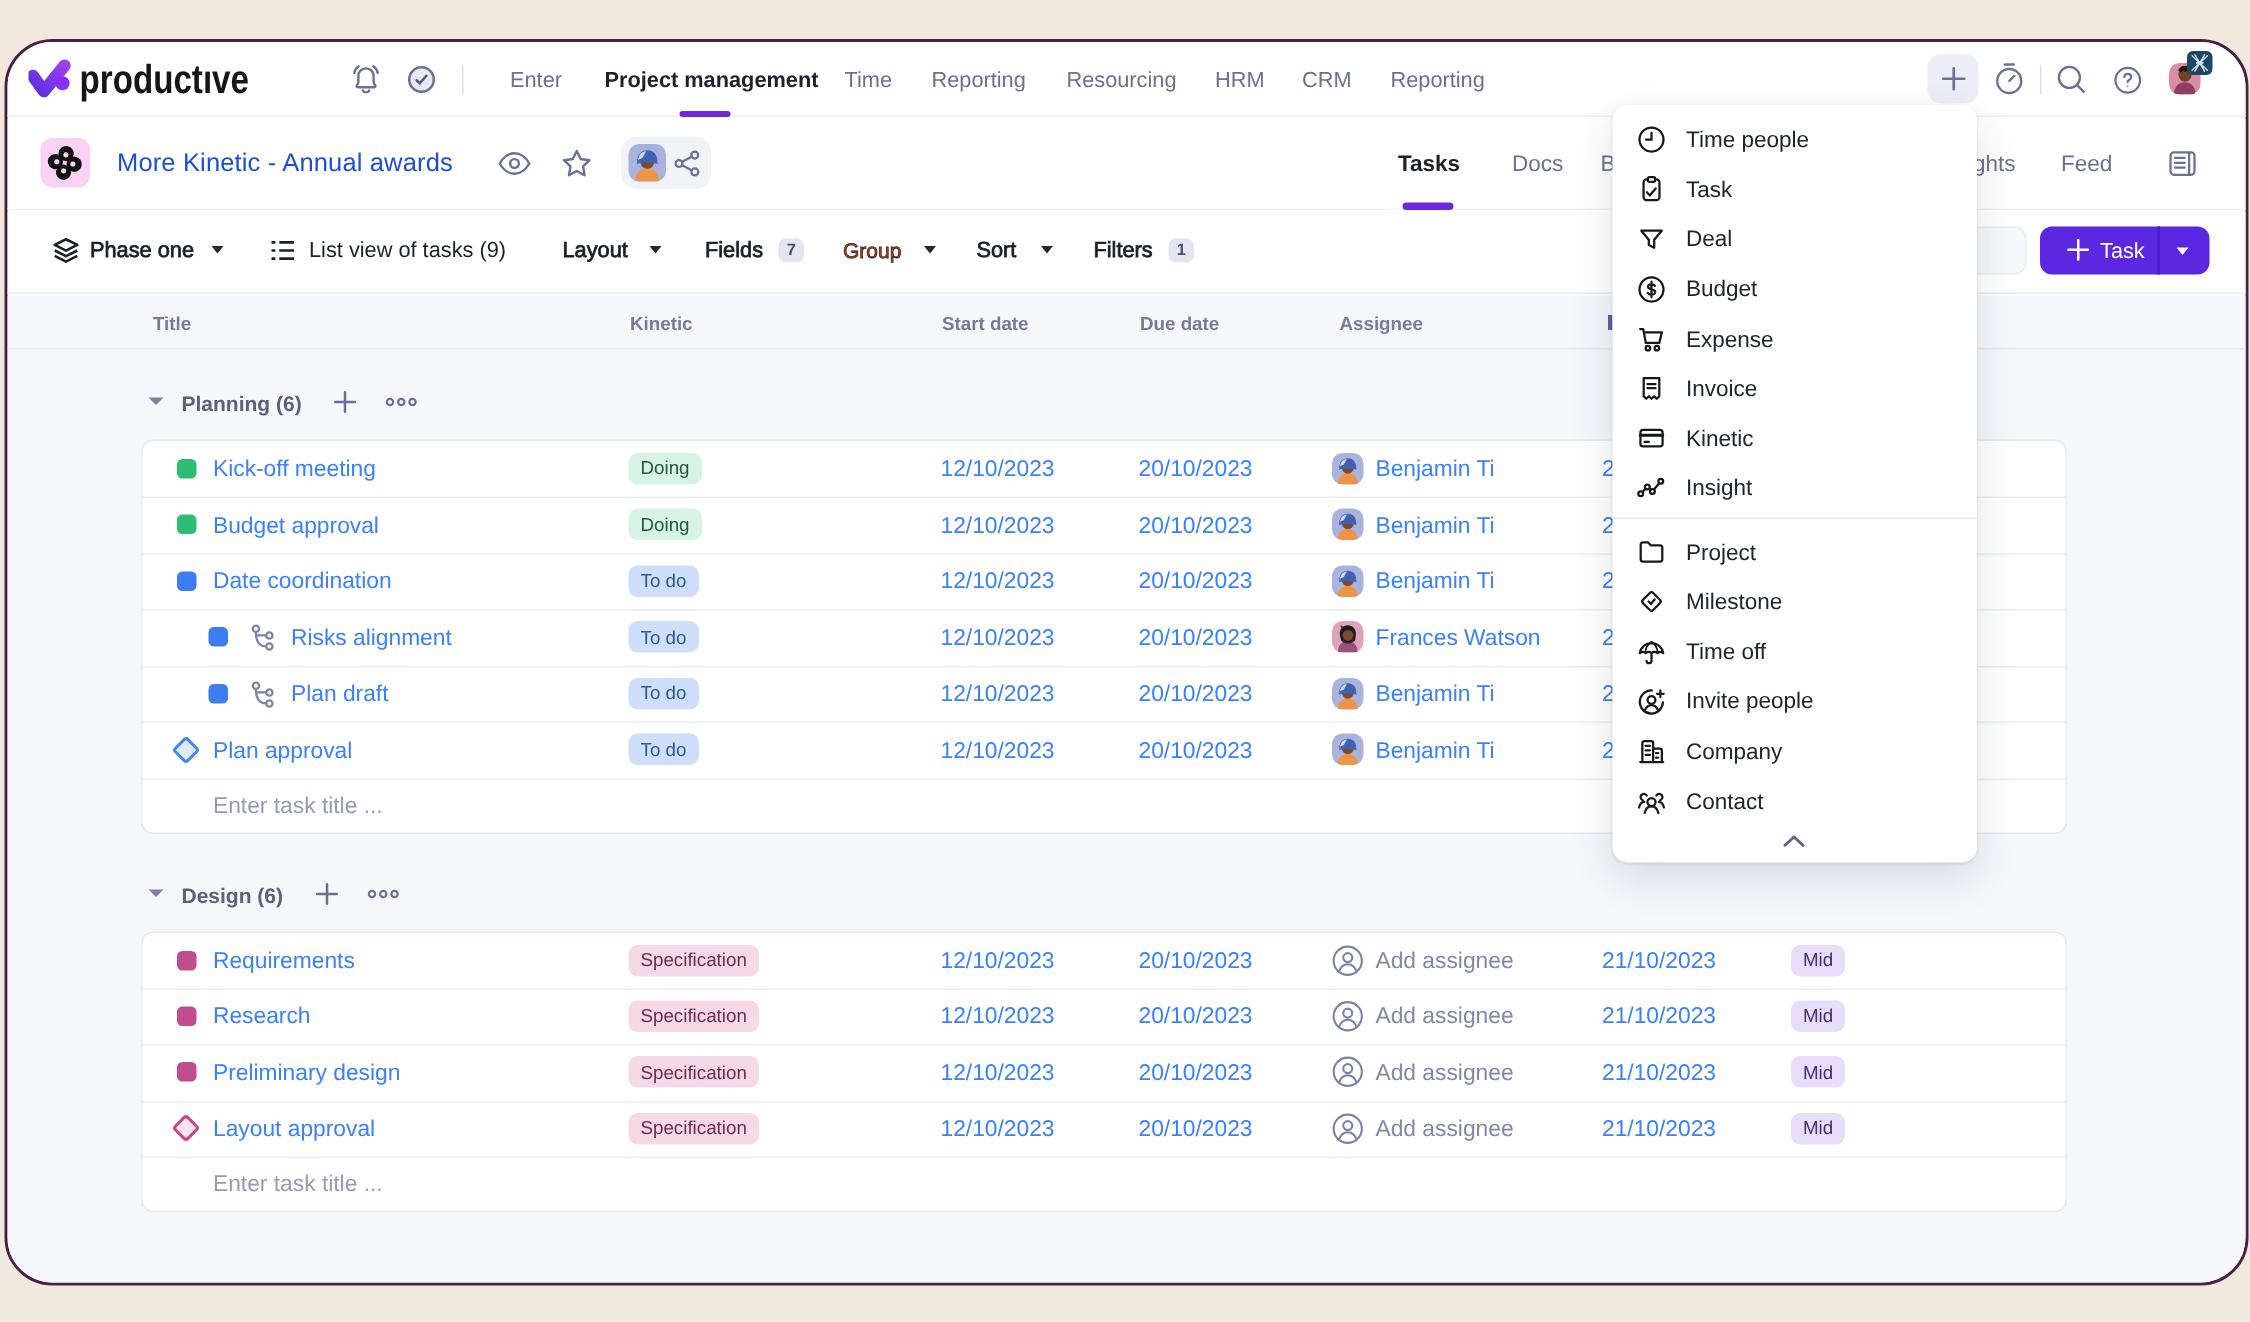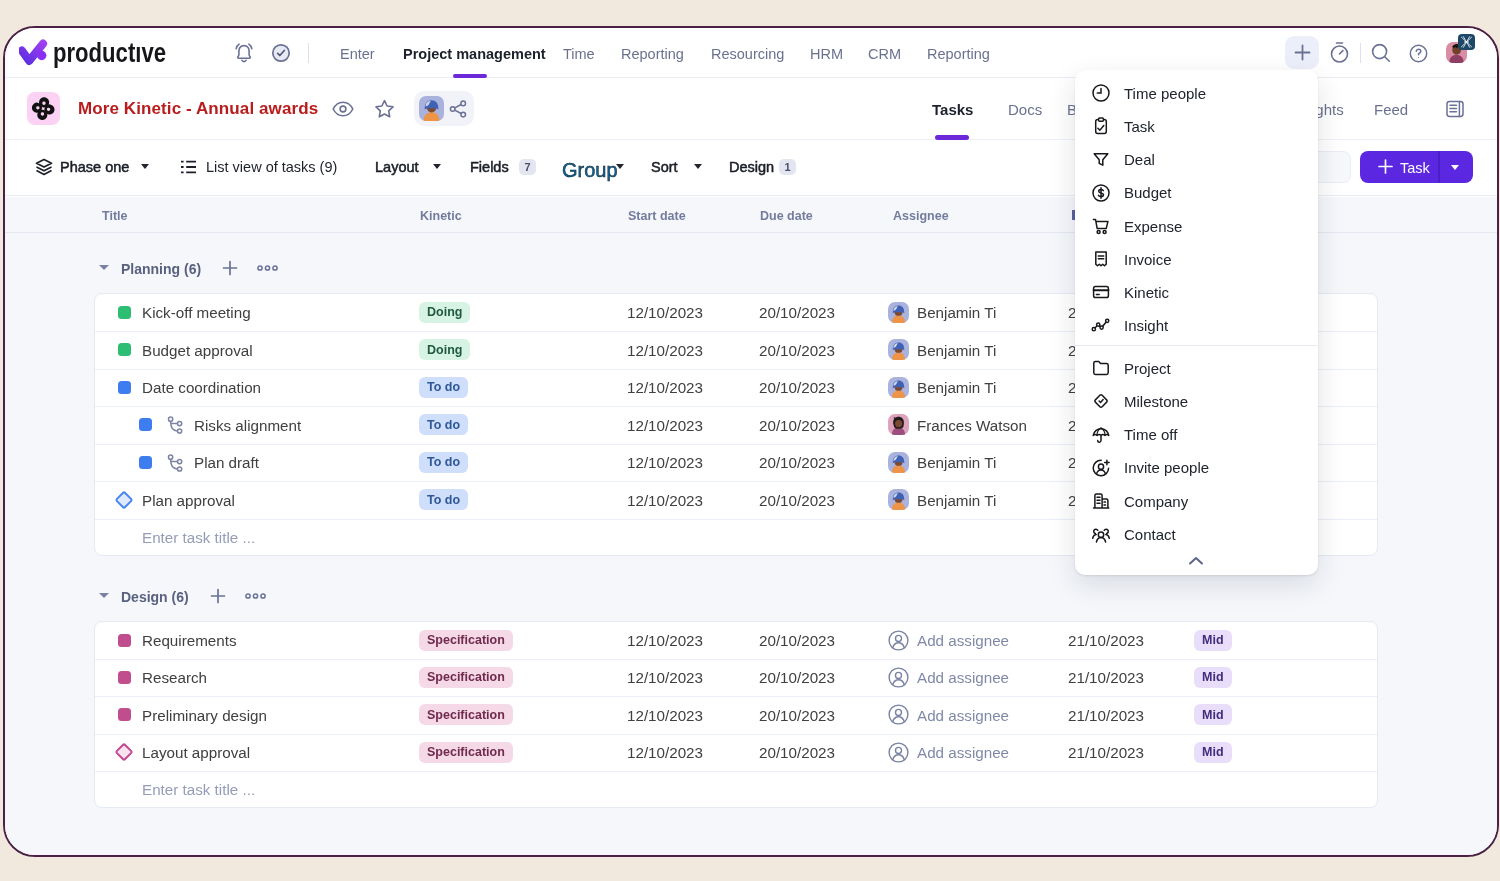--- a/index.html
+++ b/index.html
@@ -11,23 +11,23 @@
 .bar{position:absolute;left:5px;right:0;background:#fff}
 .topbar{top:28px;height:50px;border-bottom:1px solid #e9ecf5}
 .titlebar{top:79px;height:61px;border-bottom:1px solid #eef1f7}
 .toolbar{top:141px;height:55px;border-bottom:1px solid #e9ecf5}
 .content{position:absolute;left:5px;right:0;top:197px;bottom:0;background:#f5f7fb}
 .nav{font-size:14.5px;color:#6a7190;white-space:nowrap}
 .nav.on{color:#1d212c;font-weight:700}
 .hdr{font-size:12.5px;font-weight:700;color:#747c9e}
 .grp{font-size:14px;font-weight:700;color:#59617f}
 .rowcard{position:absolute;background:#fff;border:1px solid #e5e9f2;border-radius:8px}
-.rtext{font-size:15.2px;color:#404040;white-space:nowrap}
+.rtext{font-size:15.2px;color:#3b82f6;white-space:nowrap}
 .ph{font-size:15.2px;color:#959cb7}
-.badge{position:absolute;height:21px;border-radius:6px;font-size:12.5px;font-weight:700;display:flex;align-items:center;justify-content:center;padding:0 8px}
+.badge{position:absolute;height:21px;border-radius:6px;font-size:12.5px;font-weight:400;display:flex;align-items:center;justify-content:center;padding:0 8px}
 .b-doing{background:#d6f3e3;color:#20593f}
 .b-todo{background:#cfdffb;color:#2e5796}
 .b-spec{background:#f6d9e7;color:#702a4d}
 .b-mid{background:#e9defa;color:#432c7d}
 .sq{position:absolute;width:13px;height:13px;border-radius:3.5px}
 .av{position:absolute;width:21px;height:21px;border-radius:7px;overflow:hidden}
 .cnt-badge{position:absolute;min-width:17px;height:16px;border-radius:5px;background:#e3e6f0;color:#4a5068;font-size:11px;font-weight:700;display:flex;align-items:center;justify-content:center;padding:0 4px}
 .menu{position:absolute;left:1075px;top:70px;width:243px;height:505px;background:#fff;border-radius:10px;box-shadow:0 1px 2px rgba(25,28,50,.10),0 10px 28px rgba(25,28,50,.13)}
 .mi{position:absolute;left:1124px;font-size:15px;color:#20242e;white-space:nowrap}
 .caret{display:inline-block;width:0;height:0;border-left:4.5px solid transparent;border-right:4.5px solid transparent;border-top:5.5px solid #23262f}
@@ -115,21 +115,21 @@
             </g>
         <g transform="rotate(180)">
               <path d="M-5.1 -6.3 a5.1 5.1 0 1 0 10.2 0 a5.1 5.1 0 1 0 -10.2 0 M-1.7 -5.4 a1.7 1.7 0 1 1 3.4 0 a1.7 1.7 0 1 1 -3.4 0"></path>
             </g>
         <g transform="rotate(270)">
               <path d="M-5.1 -6.3 a5.1 5.1 0 1 0 10.2 0 a5.1 5.1 0 1 0 -10.2 0 M-1.7 -5.4 a1.7 1.7 0 1 1 3.4 0 a1.7 1.7 0 1 1 -3.4 0"></path>
             </g>
       </g>
     </g>
   </svg>
-  <div class="abs" style="left:78px;top:99px;font-size:17px;font-weight:700;color:#b91c1c;letter-spacing:.1px">More Kinetic - Annual awards</div>
+  <div class="abs" style="left:78px;top:99px;font-size:17px;font-weight:400;color:#1d4ed8;letter-spacing:.1px">More Kinetic - Annual awards</div>
   <svg class="abs" style="left:332px;top:101px" width="22" height="16" viewBox="0 0 22 16" fill="none" stroke="#6a7195" stroke-width="1.6">
     <path d="M11 1.2C6.6 1.2 3 4.4 1.2 8c1.8 3.6 5.4 6.8 9.8 6.8s8-3.2 9.8-6.8C19 4.4 15.4 1.2 11 1.2z"></path>
     <circle cx="11" cy="8" r="2.9"></circle>
   </svg>
   <svg class="abs" style="left:374px;top:99px" width="21" height="20" viewBox="0 0 21 20" fill="none" stroke="#6a7195" stroke-width="1.6" stroke-linejoin="round">
     <path d="M10.5 1.6l2.6 5.4 5.9.8-4.3 4.1 1 5.9-5.2-2.8-5.2 2.8 1-5.9L2 7.8l5.9-.8z"></path>
   </svg>
   <div class="abs" style="left:414px;top:91px;width:60px;height:35px;border-radius:10px;background:#f1f3f9"></div>
   <div class="av" style="left:419px;top:96px;width:25px;height:25px;background:#a9b2dc">
     <svg width="25" height="25" viewBox="0 0 25 25">
@@ -163,25 +163,25 @@
   <div class="abs rtext" style="left:60px;top:159px;font-size:14.5px;color:#1b1e27;-webkit-text-stroke:.5px #1b1e27">Phase one</div>
   <span class="caret abs" style="left:141px;top:164px"></span>
   <svg class="abs" style="left:180px;top:159px" width="17" height="16" viewBox="0 0 17 16" fill="none" stroke="#1d2029" stroke-width="1.8" stroke-linecap="butt">
     <path d="M1 2.6h2.6M1 8h2.6M1 13.4h2.6M6.2 2.6H16M6.2 8H16M6.2 13.4H16"></path>
   </svg>
   <div class="abs rtext" style="left:206px;top:159px;font-size:14.5px;color:#1d2029">List view of tasks (9)</div>
   <div class="abs rtext" style="left:375px;top:159px;font-size:14.5px;color:#1b1e27;-webkit-text-stroke:.5px #1b1e27">Layout</div>
   <span class="caret abs" style="left:433px;top:164px"></span>
   <div class="abs rtext" style="left:470px;top:159px;font-size:14.5px;color:#1b1e27;-webkit-text-stroke:.5px #1b1e27">Fields</div>
   <div class="cnt-badge" style="left:519px;top:159px">7</div>
-  <div class="abs rtext" style="left:562px;top:159px;font-size:20px;color:#0369a1;-webkit-text-stroke:.5px #1b1e27">Group</div>
+  <div class="abs rtext" style="left:562px;top:159px;font-size:14px;color:#c2410c;-webkit-text-stroke:.5px #1b1e27">Group</div>
   <span class="caret abs" style="left:616px;top:164px"></span>
   <div class="abs rtext" style="left:651px;top:159px;font-size:14.5px;color:#1b1e27;-webkit-text-stroke:.5px #1b1e27">Sort</div>
   <span class="caret abs" style="left:694px;top:164px"></span>
-  <div class="abs rtext" style="left:729px;top:159px;font-size:14.5px;color:#1b1e27;-webkit-text-stroke:.5px #1b1e27">Design</div>
+  <div class="abs rtext" style="left:729px;top:159px;font-size:14.5px;color:#1b1e27;-webkit-text-stroke:.5px #1b1e27">Filters</div>
   <div class="cnt-badge" style="left:779px;top:159px">1</div>
   <div class="abs" style="left:1150px;top:151px;width:201px;height:32px;border-radius:8px;background:#f6f8fb;border:1px solid #e9ecf4"></div>
   <div class="abs" style="left:1360px;top:151px;width:113px;height:32px;border-radius:8px;background:#5b27e0"></div>
   <div class="abs" style="left:1438px;top:151px;width:2px;height:32px;background:#4a1fc7"></div>
   <svg class="abs" style="left:1378px;top:159px" width="15" height="15" viewBox="0 0 15 15" stroke="#fff" stroke-width="1.7" stroke-linecap="round">
         <path d="M7.5 1v13M1 7.5h13"></path>
       </svg>
   <div class="abs" style="left:1400px;top:160px;font-size:14.5px;color:#fff">Task</div>
   <span class="caret abs" style="left:1451px;top:165px;border-top-color:#fff"></span>
 

